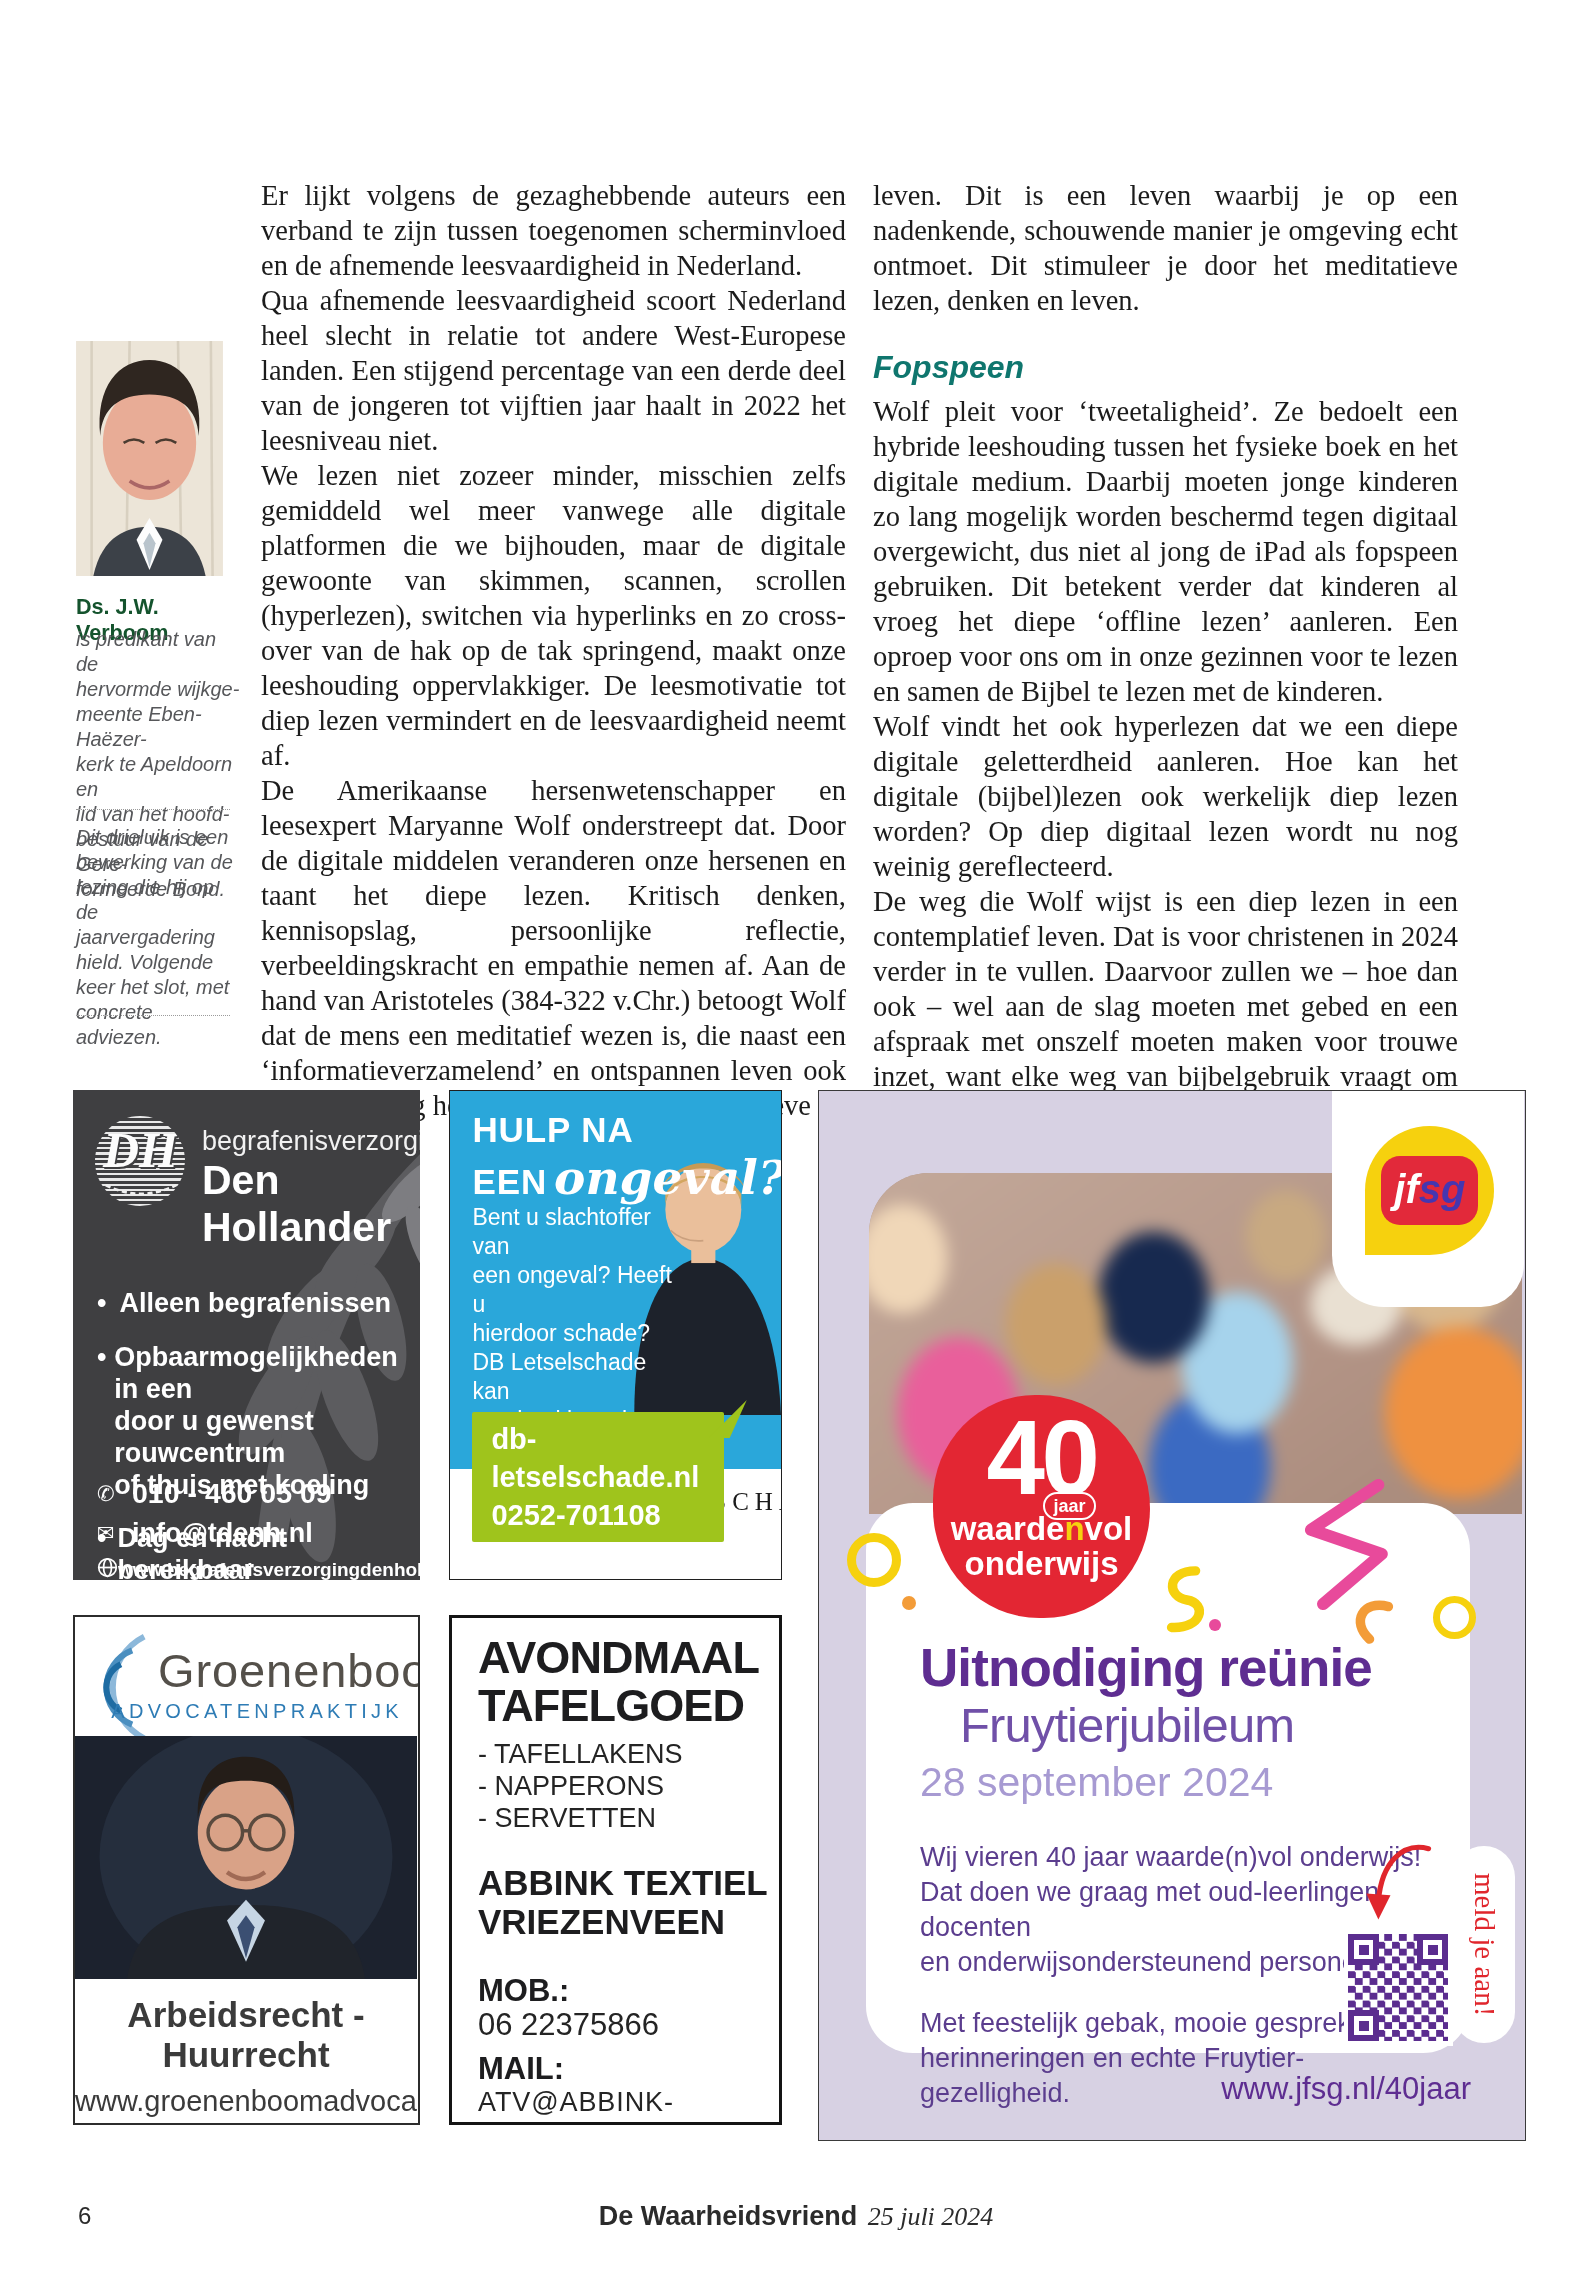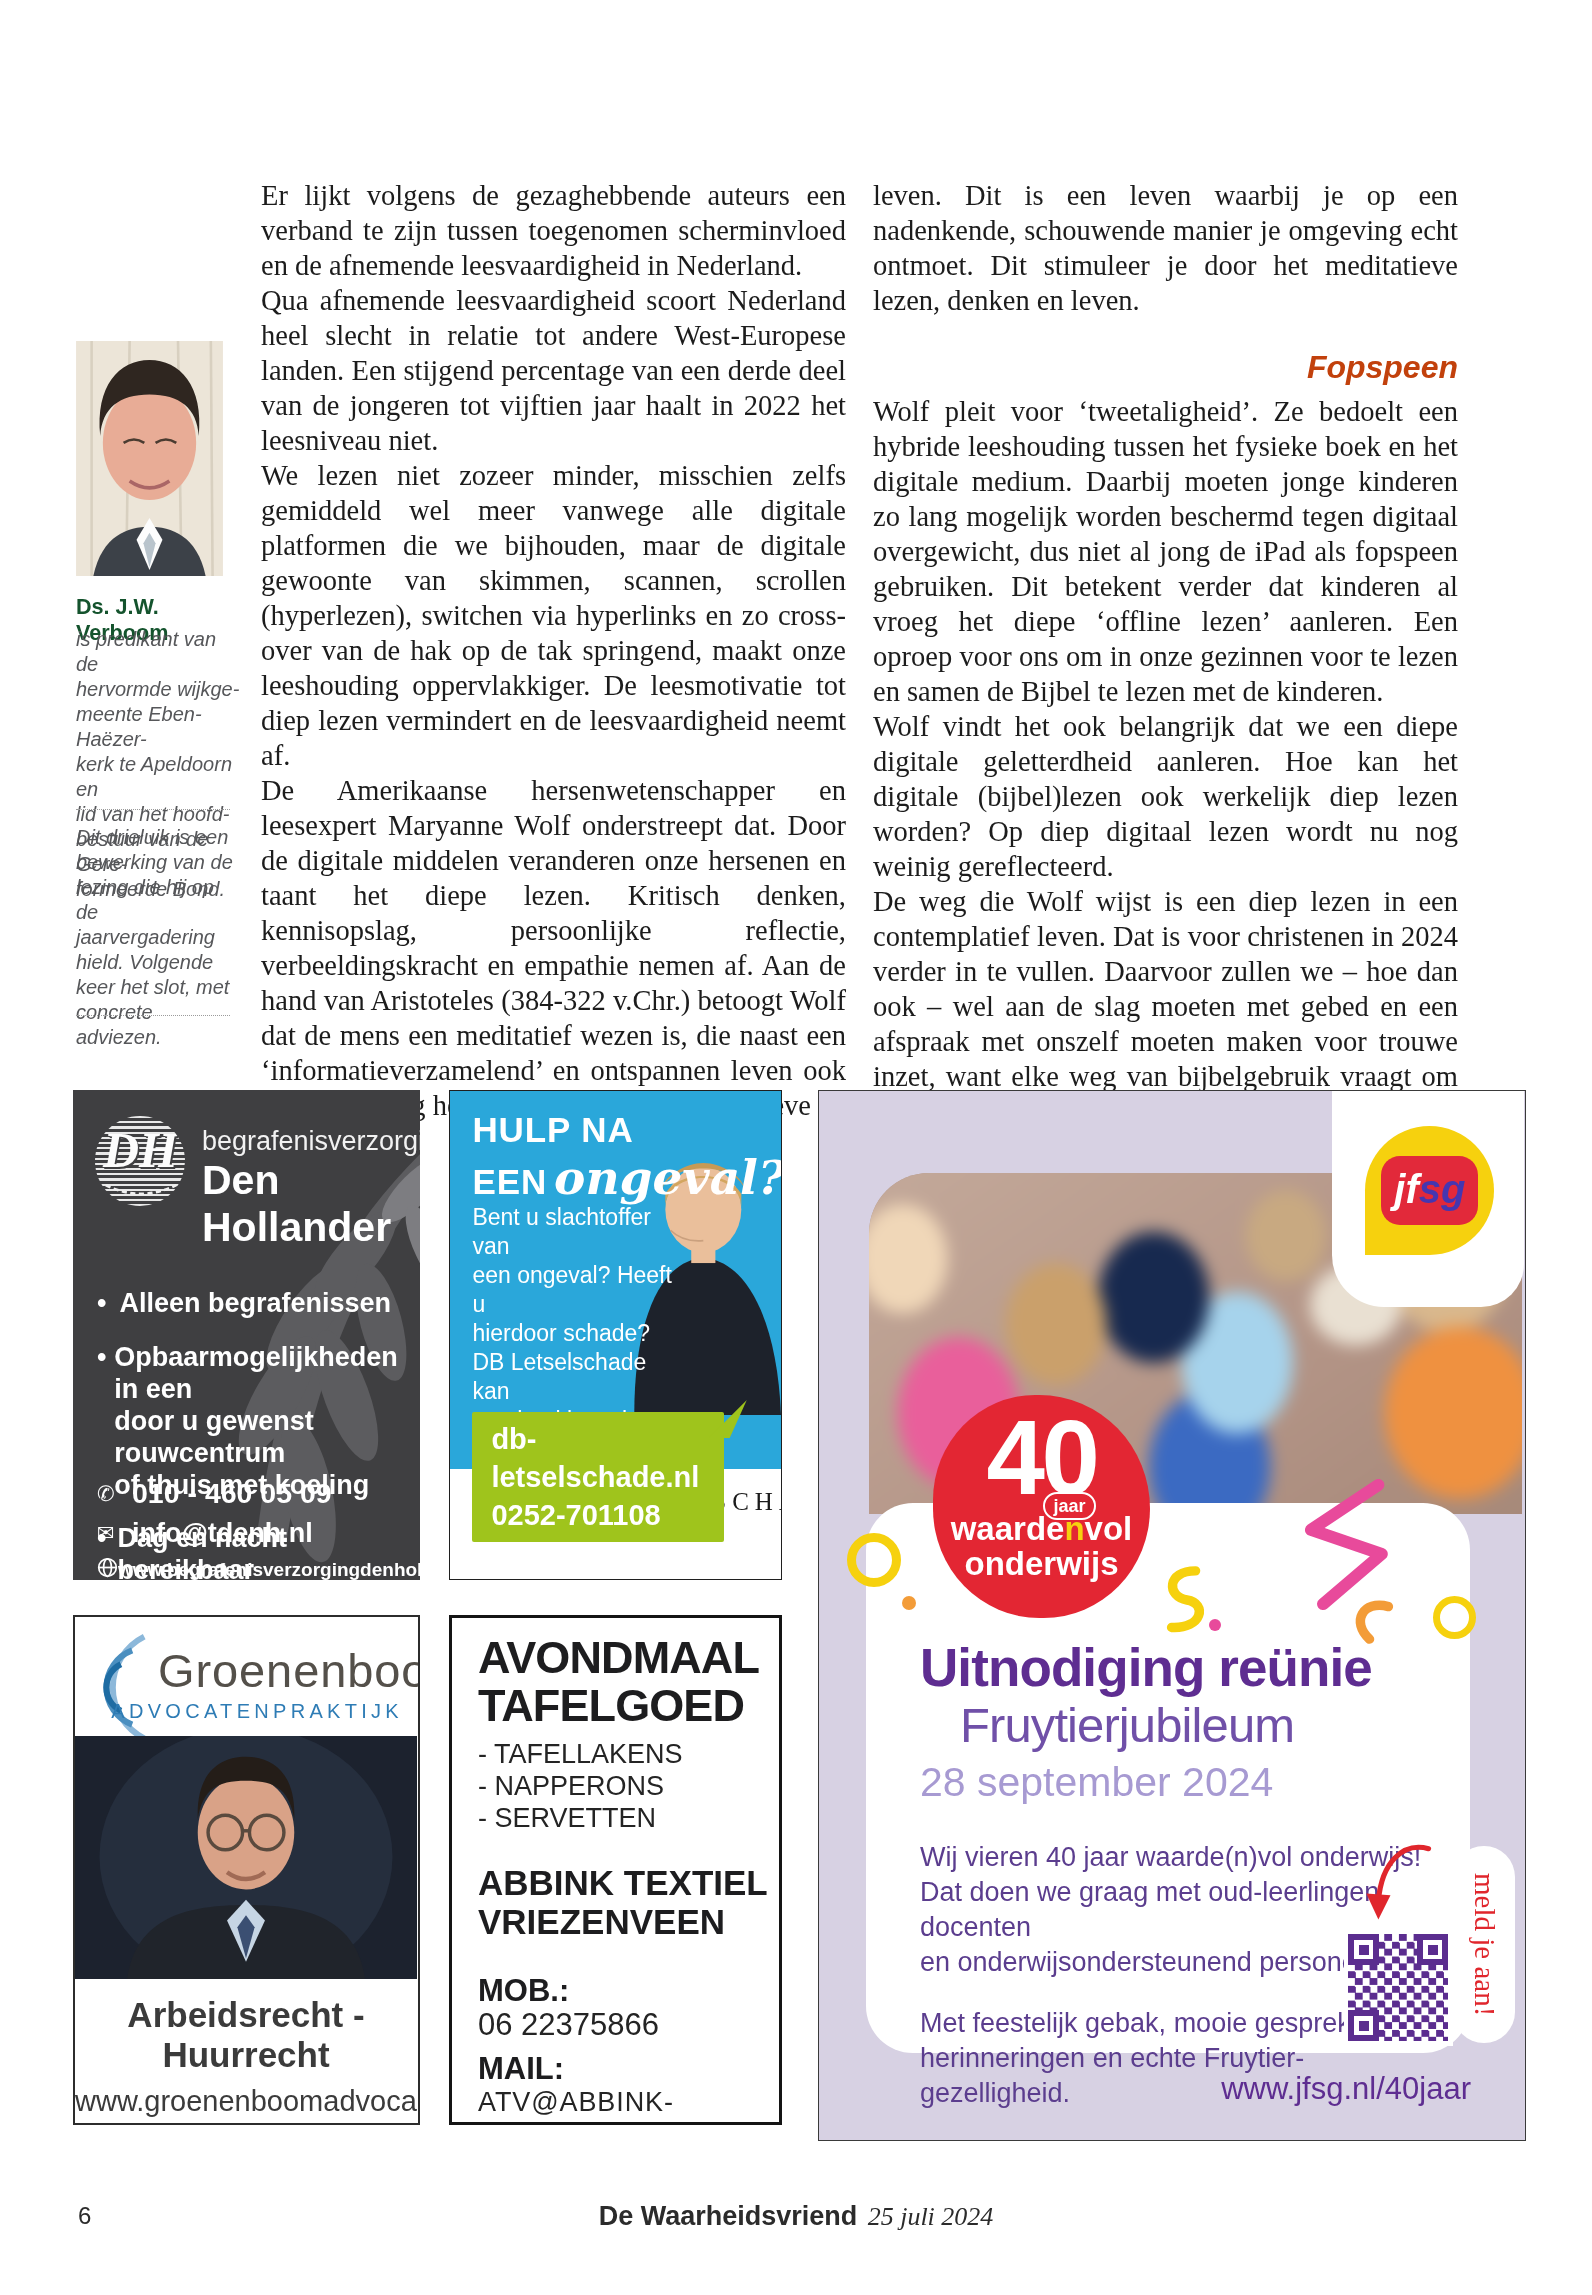--- a/index.html
+++ b/index.html
@@ -13,21 +13,21 @@
   .author-name{left:76px;top:594px;width:164px;font:700 21.6px "Liberation Sans",sans-serif;color:#14532d;}
   .author-bio{left:76px;top:627px;width:164px;font:italic 400 20px/25px "Liberation Sans",sans-serif;color:#56575a;}
   .dotted{left:76px;width:154px;border-top:1.7px dotted #9b9b9b;height:0;}
   .author-note{left:76px;top:825px;width:164px;font:italic 400 20px/25px "Liberation Sans",sans-serif;color:#56575a;}
 
   
   .col{width:585px;top:178px;font:400 28.5px/35px "Liberation Serif","DejaVu Serif",serif;}
   .col1{left:261px;}
   .col2{left:873px;}
   .col p{margin:0;text-align:justify;}
-  .subhead{margin:31px 0 7.8px 0;font:italic 700 32px "Liberation Sans",sans-serif;color:#c2410c;text-align:right;}
+  .subhead{margin:31px 0 7.8px 0;font:italic 700 32px "Liberation Sans",sans-serif;color:#0f766e;text-align:left;}
   .endmark{display:inline-block;width:18px;height:18px;background:#3e8fa6;margin-left:8.6px;transform:translateY(1.7px);}
 
   
   .ad{box-sizing:border-box;}
 
   
   .ad-dh{left:73px;top:1090px;width:347px;height:490px;background:#3f3f41;overflow:hidden;
          font-family:"Liberation Sans",sans-serif;color:#fff;}
   .dh-leaf{right:-26px;top:47px;}
   .dh-logo{left:22.4px;top:26px;width:90px;height:90px;border-radius:50%;overflow:hidden;
@@ -200,21 +200,21 @@
   <div class="abs col col1">
     <p>Er lijkt volgens de gezaghebbende auteurs een verband te zijn tussen toegenomen scherminvloed en de afnemende leesvaardigheid in Nederland.</p>
     <p>Qua afnemende leesvaardigheid scoort Nederland heel slecht in relatie tot andere West-Europese landen. Een stijgend percentage van een derde deel van de jongeren tot vijftien jaar haalt in 2022 het leesniveau niet.</p>
     <p>We lezen niet zozeer minder, misschien zelfs gemiddeld wel meer vanwege alle digitale platformen die we bijhouden, maar de digitale gewoonte van skimmen, scannen, scrollen (hyperlezen), switchen via hyperlinks en zo cross-over van de hak op de tak springend, maakt onze leeshouding oppervlakkiger. De leesmotivatie tot diep lezen vermindert en de leesvaardigheid neemt af.</p>
     <p>De Amerikaanse hersenwetenschapper en leesexpert Maryanne Wolf onderstreept dat. Door de digitale middelen veranderen onze hersenen en taant het diepe lezen. Kritisch denken, kennisopslag, persoonlijke reflectie, verbeeldingskracht en empathie nemen af. Aan de hand van Aristoteles (384-322 v.Chr.) betoogt Wolf dat de mens een meditatief wezen is, die naast een ‘informatieverzamelend’ en ontspannen leven ook een derde laag heeft: die van het contemplatieve</p>
   </div>
   <div class="abs col col2">
     <p>leven. Dit is een leven waarbij je op een nadenkende, schouwende manier je omgeving echt ontmoet. Dit stimuleer je door het meditatieve lezen, denken en leven.</p>
     <div class="subhead">Fopspeen</div>
     <p>Wolf pleit voor ‘tweetaligheid’. Ze bedoelt een hybride leeshouding tussen het fysieke boek en het digitale medium. Daarbij moeten jonge kinderen zo lang mogelijk worden beschermd tegen digitaal overgewicht, dus niet al jong de iPad als fopspeen gebruiken. Dit betekent verder dat kinderen al vroeg het diepe ‘offline lezen’ aanleren. Een oproep voor ons om in onze gezinnen voor te lezen en samen de Bijbel te lezen met de kinderen.</p>
-    <p>Wolf vindt het ook belangrijk dat we een diepe digitale geletterdheid aanleren. Hoe kan het digitale (bijbel)lezen ook werkelijk diep lezen worden? Op diep digitaal lezen wordt nu nog weinig gereflecteerd.</p>
+    <p>Wolf vindt het ook hyperlezen dat we een diepe digitale geletterdheid aanleren. Hoe kan het digitale (bijbel)lezen ook werkelijk diep lezen worden? Op diep digitaal lezen wordt nu nog weinig gereflecteerd.</p>
     <p><span>De weg die Wolf wijst is een diep lezen in een contemplatief leven. Dat is voor christenen in 2024 verder in te vullen. Daarvoor zullen we – hoe dan ook – wel aan de slag moeten met gebed en een afspraak met onszelf moeten maken voor trouwe inzet, want elke weg van bijbelgebruik vraagt om een ritme.</span><span class="endmark"></span></p>
   </div>
 
   <div class="abs ad ad-dh">
     <svg class="abs dh-leaf" width="242" height="431" viewBox="0 0 280 500">
       <g fill="#5c5c5f">
         <path d="M250 20 C150 120 90 240 60 470 L95 470 C130 260 190 140 265 45 Z"></path>
         <ellipse cx="120" cy="210" rx="26" ry="75" transform="rotate(35 120 210)"></ellipse>
         <ellipse cx="175" cy="140" rx="24" ry="68" transform="rotate(40 175 140)"></ellipse>
         <ellipse cx="85" cy="300" rx="26" ry="78" transform="rotate(30 85 300)"></ellipse>

